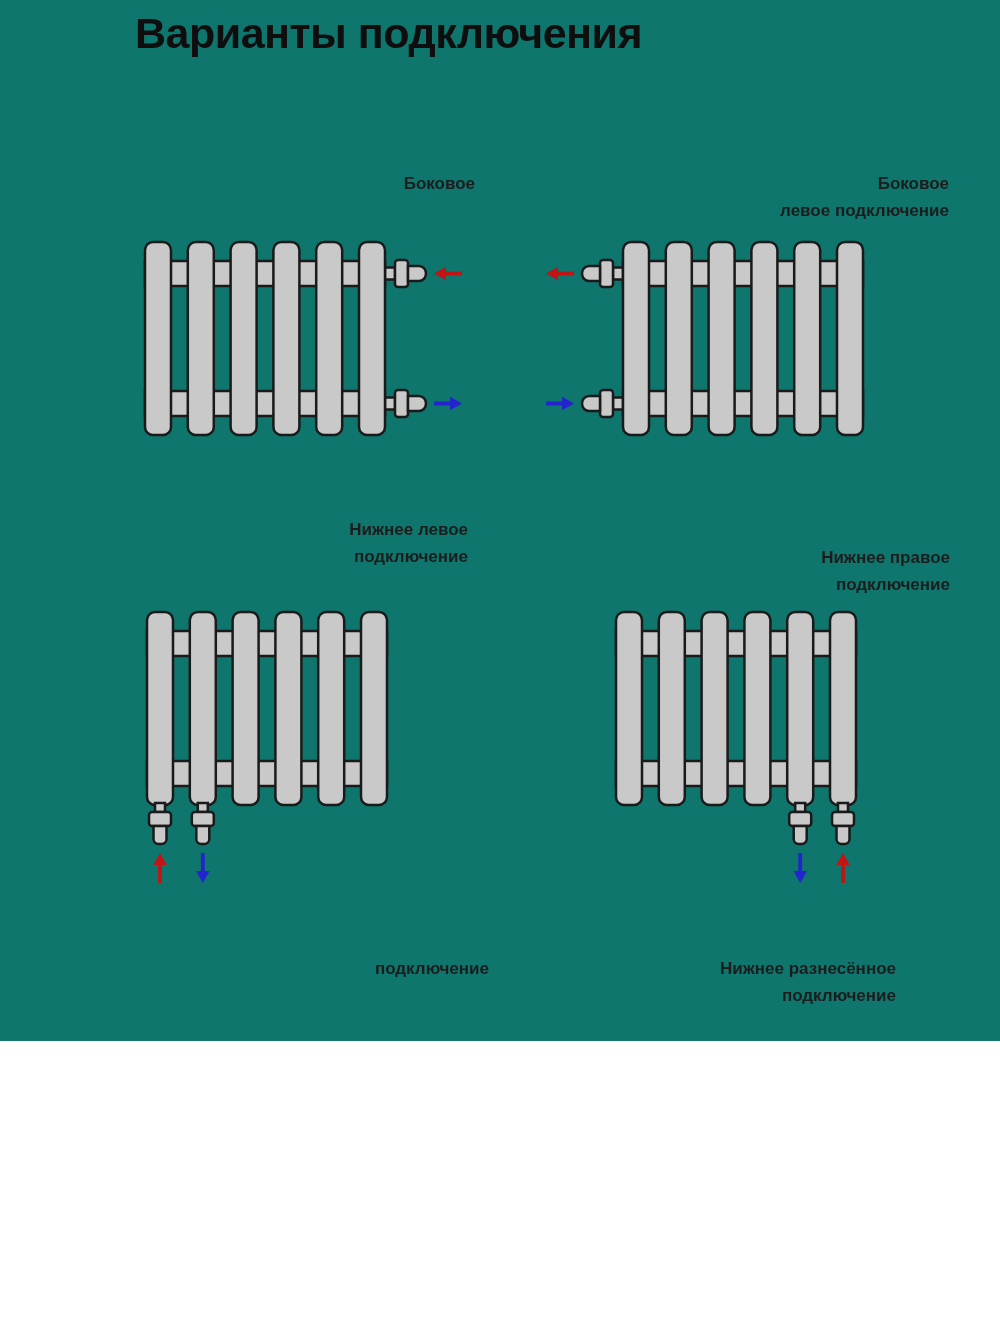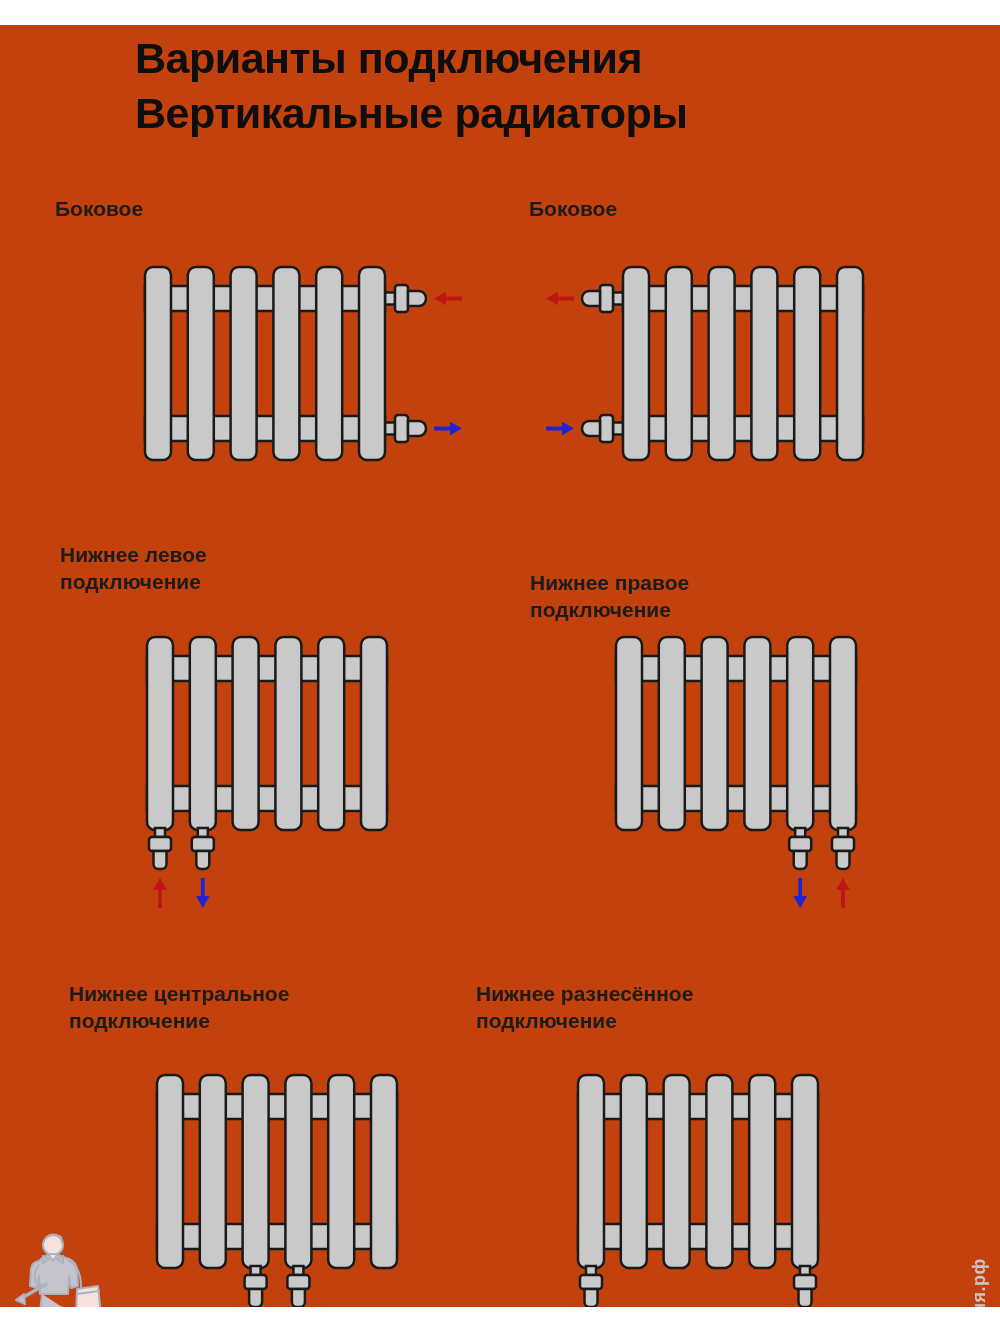--- a/index.html
+++ b/index.html
@@ -1,53 +1,52 @@
 <!DOCTYPE html>
 <html lang="ru"><head>
 <meta charset="utf-8">
 <style>
   html,body{margin:0;padding:0;}
   body{width:1000px;height:1333px;background:#ffffff;font-family:"Liberation Sans",sans-serif;}
-  .page{position:relative;width:1000px;height:1282px;background:#c2410c;overflow:hidden;margin-top:25px;}
+  .page{position:relative;width:1000px;height:1041px;background:#0f766e;overflow:hidden;}
   .main-title{position:absolute;left:135px;top:6px;font-size:43px;line-height:55px;
     font-weight:800;color:#0e0e0e;letter-spacing:-0.5px;white-space:nowrap;}
-  .diagram-label{position:absolute;width:420px;text-align:left;font-size:21px;line-height:27px;
+  .diagram-label{position:absolute;width:420px;text-align:right;font-size:17px;line-height:27px;
     font-weight:700;color:#1c1c1c;}
   .diagram-svg{position:absolute;}
   .plumber-watermark{position:absolute;left:14px;top:1203px;width:112px;height:130px;opacity:0.85;}
   .site-watermark{position:absolute;left:930px;top:1269px;width:100px;height:22px;
     text-align:center;transform:rotate(-90deg);font-size:18px;font-weight:700;
     color:#c7c7c7;letter-spacing:0.5px;white-space:nowrap;}
 </style>
 </head>
 <body>
 
 <div class="page">
 
   <div class="main-title">
     <div>Варианты подключения</div>
-    <div>Вертикальные радиаторы</div>
   </div>
 
   <div class="diagram-label" style="left:55px;top:170px;">
     <div>Боковое</div>
   </div>
   <div class="diagram-label" style="left:529px;top:170px;">
     <div>Боковое</div>
-  </div>
-  <div class="diagram-label" style="left:60px;top:516px;">
+    <div>левое подключение</div>
+  </div>
+  <div class="diagram-label" style="left:48px;top:516px;">
     <div>Нижнее левое</div>
     <div>подключение</div>
   </div>
   <div class="diagram-label" style="left:530px;top:544px;">
     <div>Нижнее правое</div>
     <div>подключение</div>
   </div>
   <div class="diagram-label" style="left:69px;top:955px;">
-    <div>Нижнее центральное</div>
     <div>подключение</div>
   </div>
   <div class="diagram-label" style="left:476px;top:955px;">
     <div>Нижнее разнесённое</div>
     <div>подключение</div>
   </div>
 
   <div class="diagram-svg" style="left:142px;top:239px;"><svg width="335" height="200" viewBox="0 0 335 200">
         <g>
           <rect x="3" y="22" width="240" height="25" rx="0" fill="#c9c9c9" stroke="#1a1a1a" stroke-width="2.5"></rect>

